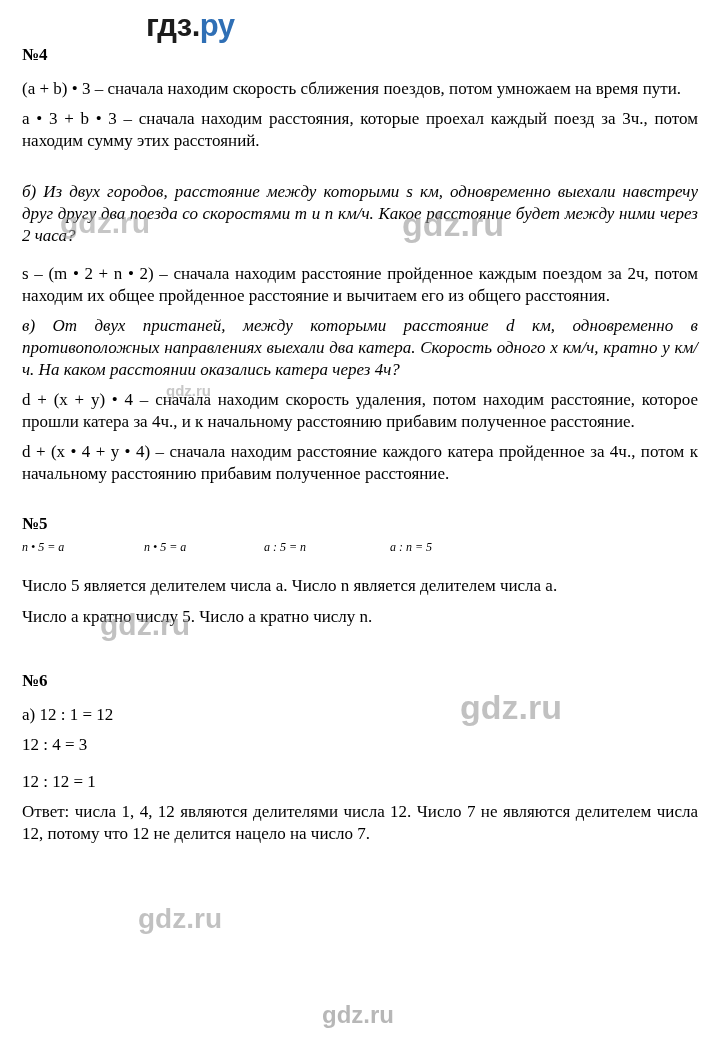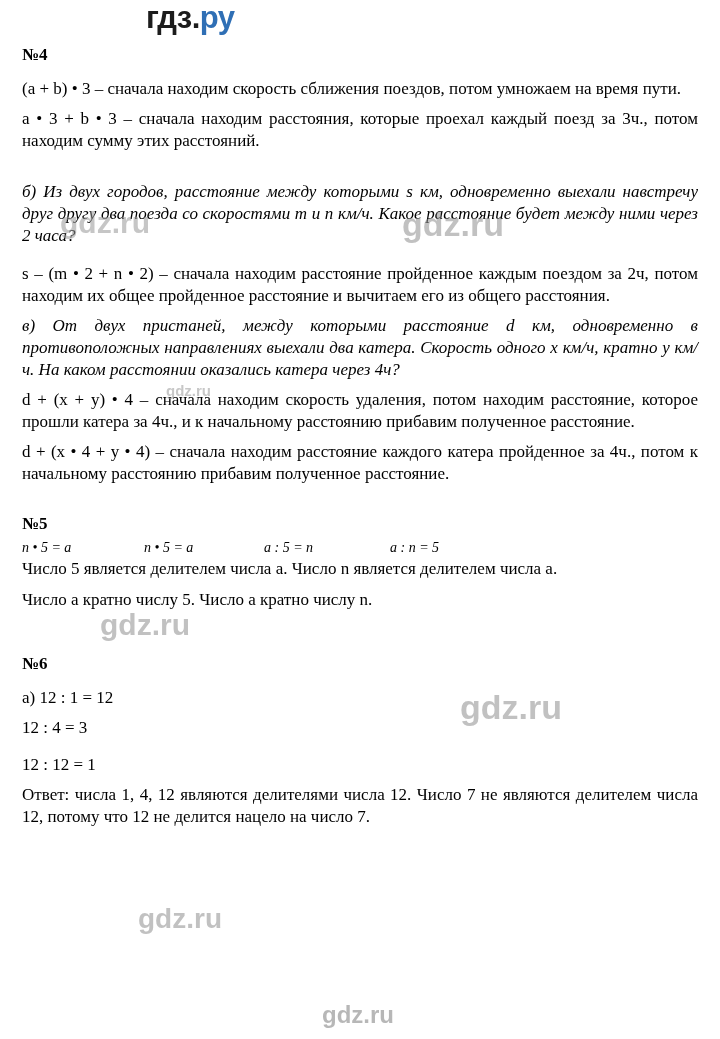--- a/index.html
+++ b/index.html
@@ -17,21 +17,21 @@
   }
   .page {
     position: relative;
     width: 720px;
     height: 1039px;
     box-sizing: border-box;
   }
   
   .logo {
     position: absolute;
-    top: 0px;
+    top: 8px;
     left: 146px;
     font-family: "Liberation Sans", sans-serif;
     font-weight: bold;
     font-size: 31px;
     letter-spacing: -0.5px;
     color: #1c1c1c;
   }
   .logo .dot {
     color: #1c1c1c;
   }
@@ -62,23 +62,23 @@
   }
   p.ital {
     font-style: italic;
   }
   .indent {
     display: inline-block;
     width: 38px;
   }
   
   .formula-row {
-    font-size: 14px;
+    font-size: 12px;
     font-style: italic;
-    margin: 2px 0 2px 0;
+    margin: 2px 0 20px 0;
     white-space: pre;
   }
   .formula-row span.f {
     display: inline-block;
   }
   .f1 { width: 122px; }
   .f2 { width: 120px; }
   .f3 { width: 126px; }
   
   .wm {

